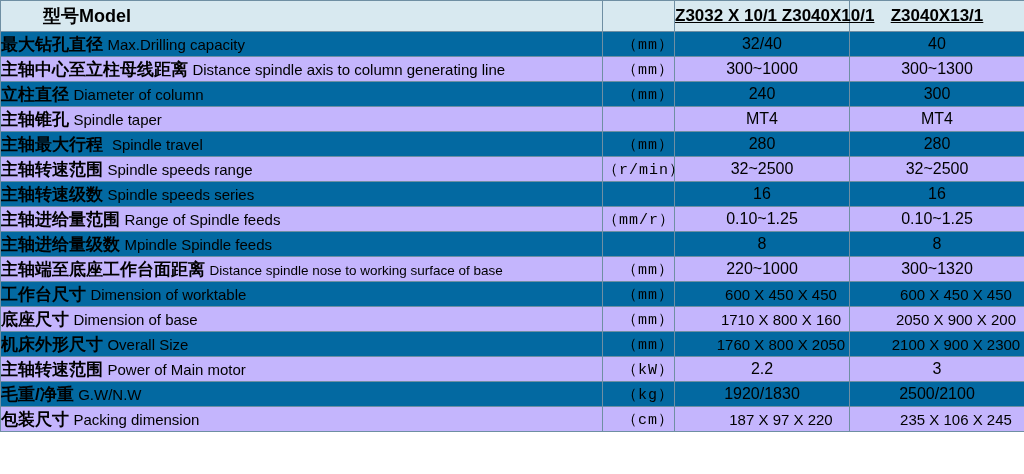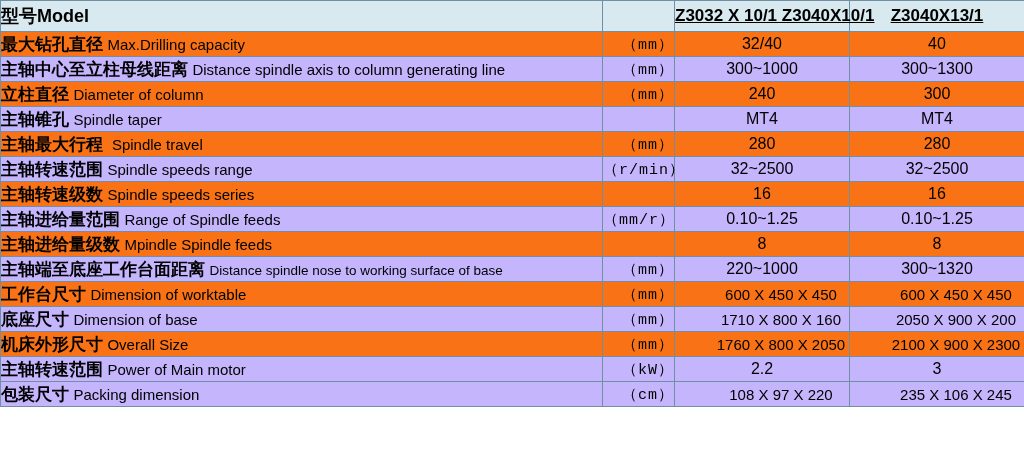--- a/index.html
+++ b/index.html
@@ -26,42 +26,42 @@
   }
   col.c-label { width: 602px; }
   col.c-unit  { width: 72px; }
   col.c-v1    { width: 175px; }
   col.c-v2    { width: 175px; }
 
   tr.row-head td {
     background: #d8e9f0;
     height: 30px;
   }
-  tr.row-a td { background: #f97316; }
+  tr.row-a td { background: #0369a1; }
   tr.row-b td { background: #c4b5fd; }
 
   .label-cell {
     padding-left: 7px;
     white-space: nowrap;
     overflow: hidden;
   }
   .lbl-cn {
     font-size: 17px;
     font-weight: bold;
     color: #000;
     letter-spacing: 0px;
   }
   .lbl-en {
     font-size: 15px;
     color: #000;
     font-weight: normal;
   }
   .lbl-en.tight { font-size: 13.5px; }
 
-  .head-label .lbl-cn { font-size: 18px; }
+  .head-label .lbl-cn { font-size: 18px; padding-left: 42px; }
   .head-label .lbl-en { font-size: 18px; font-weight: bold; }
 
   .unit-cell {
     text-align: right;
     padding-right: 8px;
     font-size: 14px;
     color: #000;
     white-space: nowrap;
   }
   .unit-cell.mono {
@@ -239,24 +239,33 @@
     <tr class="row-b">
       <td class="label-cell">
         <span class="lbl-cn">主轴转速范围</span>
         <span class="lbl-en">Power of Main motor</span>
       </td>
       <td class="unit-cell mono">（kW）</td>
       <td class="val-cell">2.2</td>
       <td class="val-cell">3</td>
     </tr>
 
+    <tr class="row-a">
+      <td class="label-cell">
+        <span class="lbl-cn">毛重/净重</span>
+        <span class="lbl-en">G.W/N.W</span>
+      </td>
+      <td class="unit-cell mono">（kg）</td>
+      <td class="val-cell">1920/1830</td>
+      <td class="val-cell">2500/2100</td>
+    </tr>
 
     <tr class="row-b">
       <td class="label-cell">
         <span class="lbl-cn">包装尺寸</span>
         <span class="lbl-en">Packing dimension</span>
       </td>
       <td class="unit-cell mono">（cm）</td>
-      <td class="val-cell small">108 X 97 X 220</td>
+      <td class="val-cell small">187 X 97 X 220</td>
       <td class="val-cell small">235 X 106 X 245</td>
     </tr>
   </tbody>
 </table>
 
 </body></html>

